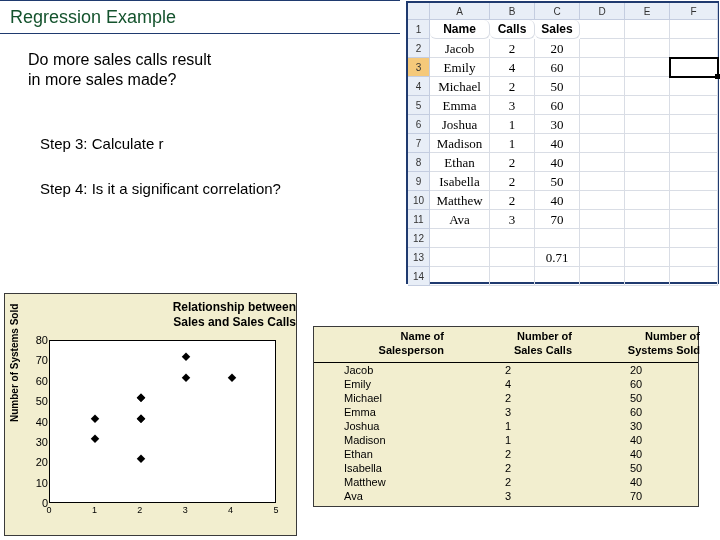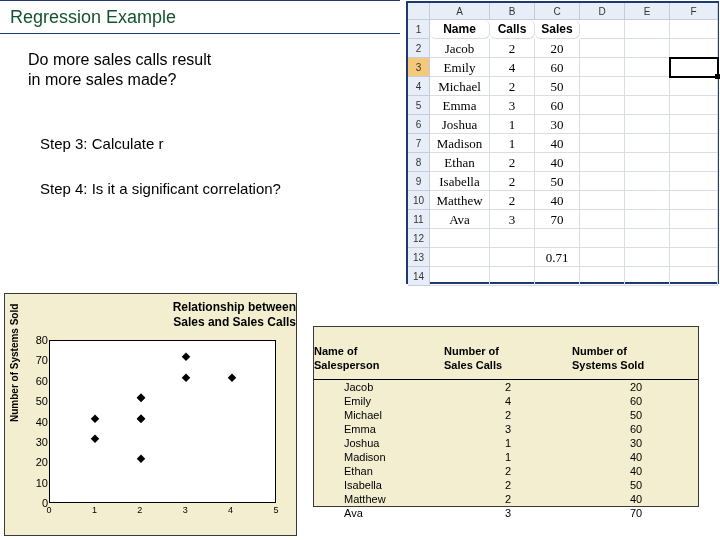--- a/index.html
+++ b/index.html
@@ -175,25 +175,25 @@
     width: 386px;
     height: 181px;
     background: #f2eecf;
     border: 1px solid #3a3a3a;
     font-size: 11px;
     color: #000;
   }
   .dt-head {
     display: grid;
     grid-template-columns: 130px 128px 128px;
-    text-align: left;
+    text-align: right;
     font-weight: bold;
-    padding-top: 18px;
+    padding-top: 3px;
     line-height: 1.25;
-    height: 53px;
+    height: 36px;
     border-bottom: 1px solid #000;
   }
   .dt-rows {
     display: grid;
     grid-template-columns: 130px 128px 128px;
     text-align: center;
     font-size: 11px;
   }
   .dt-cell { height: 14px; line-height: 14px; }
   .dt-cell.name { text-align: left; padding-left: 30px; }

